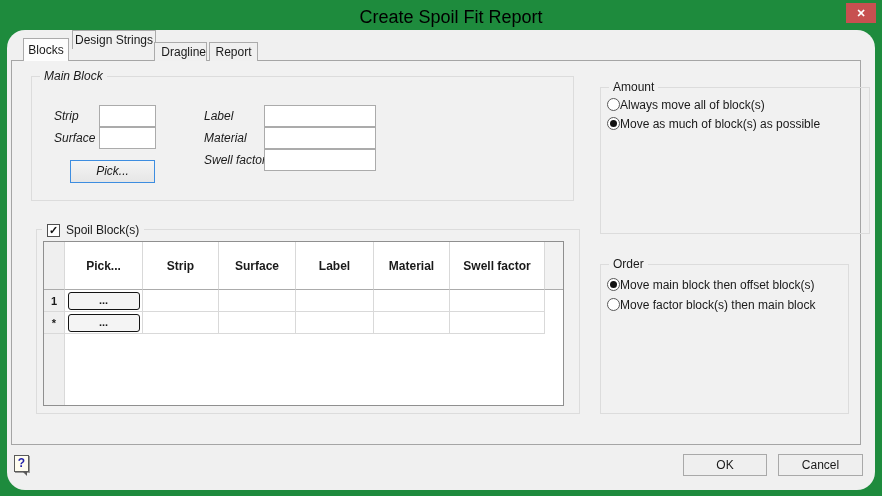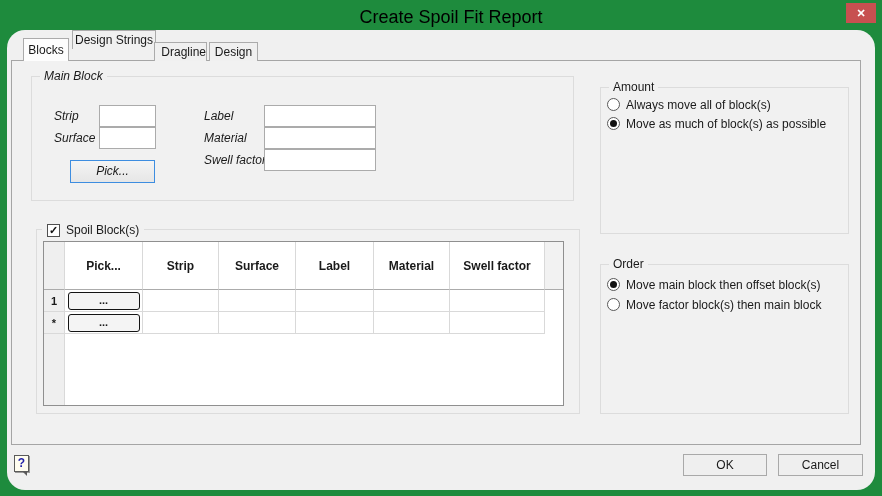--- a/index.html
+++ b/index.html
@@ -26,21 +26,21 @@
   .tab-design  { left:65px; top:0; width:84px; height:19px; line-height:18px; }
   .tab-dragline{ left:147px;top:12px; width:53px; height:19px; line-height:18px;text-align:right; }
   .tab-report  { left:202px;top:12px; width:49px; height:19px; line-height:18px; }
   .tabpanel { position:absolute; left:4px; top:30px; width:850px; height:385px;
               background:#f1f1f1; border:1px solid #a5a5a5; z-index:1; }
   
   .groupbox { position:absolute; border:1px solid #dcdcdc; }
   .gb-caption { position:absolute; top:-8px; left:8px; background:#f1f1f1; padding:0 4px; font-size:12px; }
   .gb-main  { left:19px;  top:15px;  width:543px; height:125px;font-style:italic; }
   .gb-offset{ left:24px;  top:168px; width:544px; height:185px; }
-  .gb-amount{ left:588px; top:26px;  width:249px; height:147px; }
+  .gb-amount{ left:588px; top:26px;  width:270px; height:147px; }
   .gb-order { left:588px; top:203px; width:249px; height:150px; }
   
   .fldlabel { position:absolute; font-size:12px; height:22px; line-height:22px; }
   .textbox { position:absolute; height:22px; background:#fff; border:1px solid #ababab; font-size:12px; padding:0 3px; line-height:20px; }
   .lbl-strip   { left:22px;  top:28px; }
   .in-strip    { left:67px;  top:28px; width:57px; }
   .lbl-surface { left:22px;  top:50px; }
   .in-surface  { left:67px;  top:50px; width:57px; }
   .lbl-label   { left:172px; top:28px; }
   .in-label    { left:232px; top:28px; width:112px; }
@@ -66,21 +66,21 @@
   .tcell { border-right:1px solid #d9d9d9; border-bottom:1px solid #d9d9d9;
            display:flex; align-items:center; justify-content:center; font-size:12px; background:#fff; }
   .thead { font-weight:bold; border-bottom-color:#ababab; }
   .thead-fill { background:#f2f2f2; border-bottom-color:#ababab; border-right:none; }
   .corner, .rowhdr { background:#efefef; font-weight:bold; font-size:11px; }
   .body-fill { border:none; background:#fff; }
   .rowhdr-fill { background:#efefef; border-right:1px solid #d9d9d9; border-bottom:none; }
   .dots-btn { width:72px; height:18px; border:1px solid #141414; border-radius:3px; background:#f4f4f4;
               font-size:11px; font-weight:bold; text-align:center; line-height:15px; cursor:default; }
   
-  .opt { position:absolute; display:flex; align-items:center; gap:6px; height:15px; }
+  .opt { position:absolute; display:flex; align-items:center; height:15px; }
   .radio { width:13px; height:13px; border:1px solid #595959; border-radius:50%; background:#fff; flex:0 0 auto; }
   .radio.selected::after { content:""; display:block; width:7px; height:7px; border-radius:50%; background:#121212; margin:2px; }
   .opt-label { font-size:12px; white-space:nowrap; }
   .amount-opt1 { left:6px; top:9px; }
   .amount-opt2 { left:6px; top:28px; }
   .order-opt1 { left:6px; top:12px; }
   .order-opt2 { left:6px; top:32px; }
   
   .btn { position:absolute; height:22px; background:#efefef; border:1px solid #a9a9a9;
          font-size:12px; text-align:center; line-height:20px; cursor:default; }
@@ -102,21 +102,21 @@
     <div class="close-btn">
       <span>✕</span>
     </div>
   </div>
 
   <div class="content">
 
     <div class="tab tab-blocks active">Blocks</div>
     <div class="tab tab-design">Design Strings</div>
     <div class="tab tab-dragline">Dragline</div>
-    <div class="tab tab-report">Design</div>
+    <div class="tab tab-report">Report</div>
 
     <div class="tabpanel">
 
       <div class="groupbox gb-main">
         <span class="gb-caption">Main Block</span>
         <div class="fldlabel lbl-strip">Strip</div>
         <div class="textbox in-strip"></div>
         <div class="fldlabel lbl-surface">Surface</div>
         <div class="textbox in-surface"></div>
         <div class="fldlabel lbl-label">Label</div>

